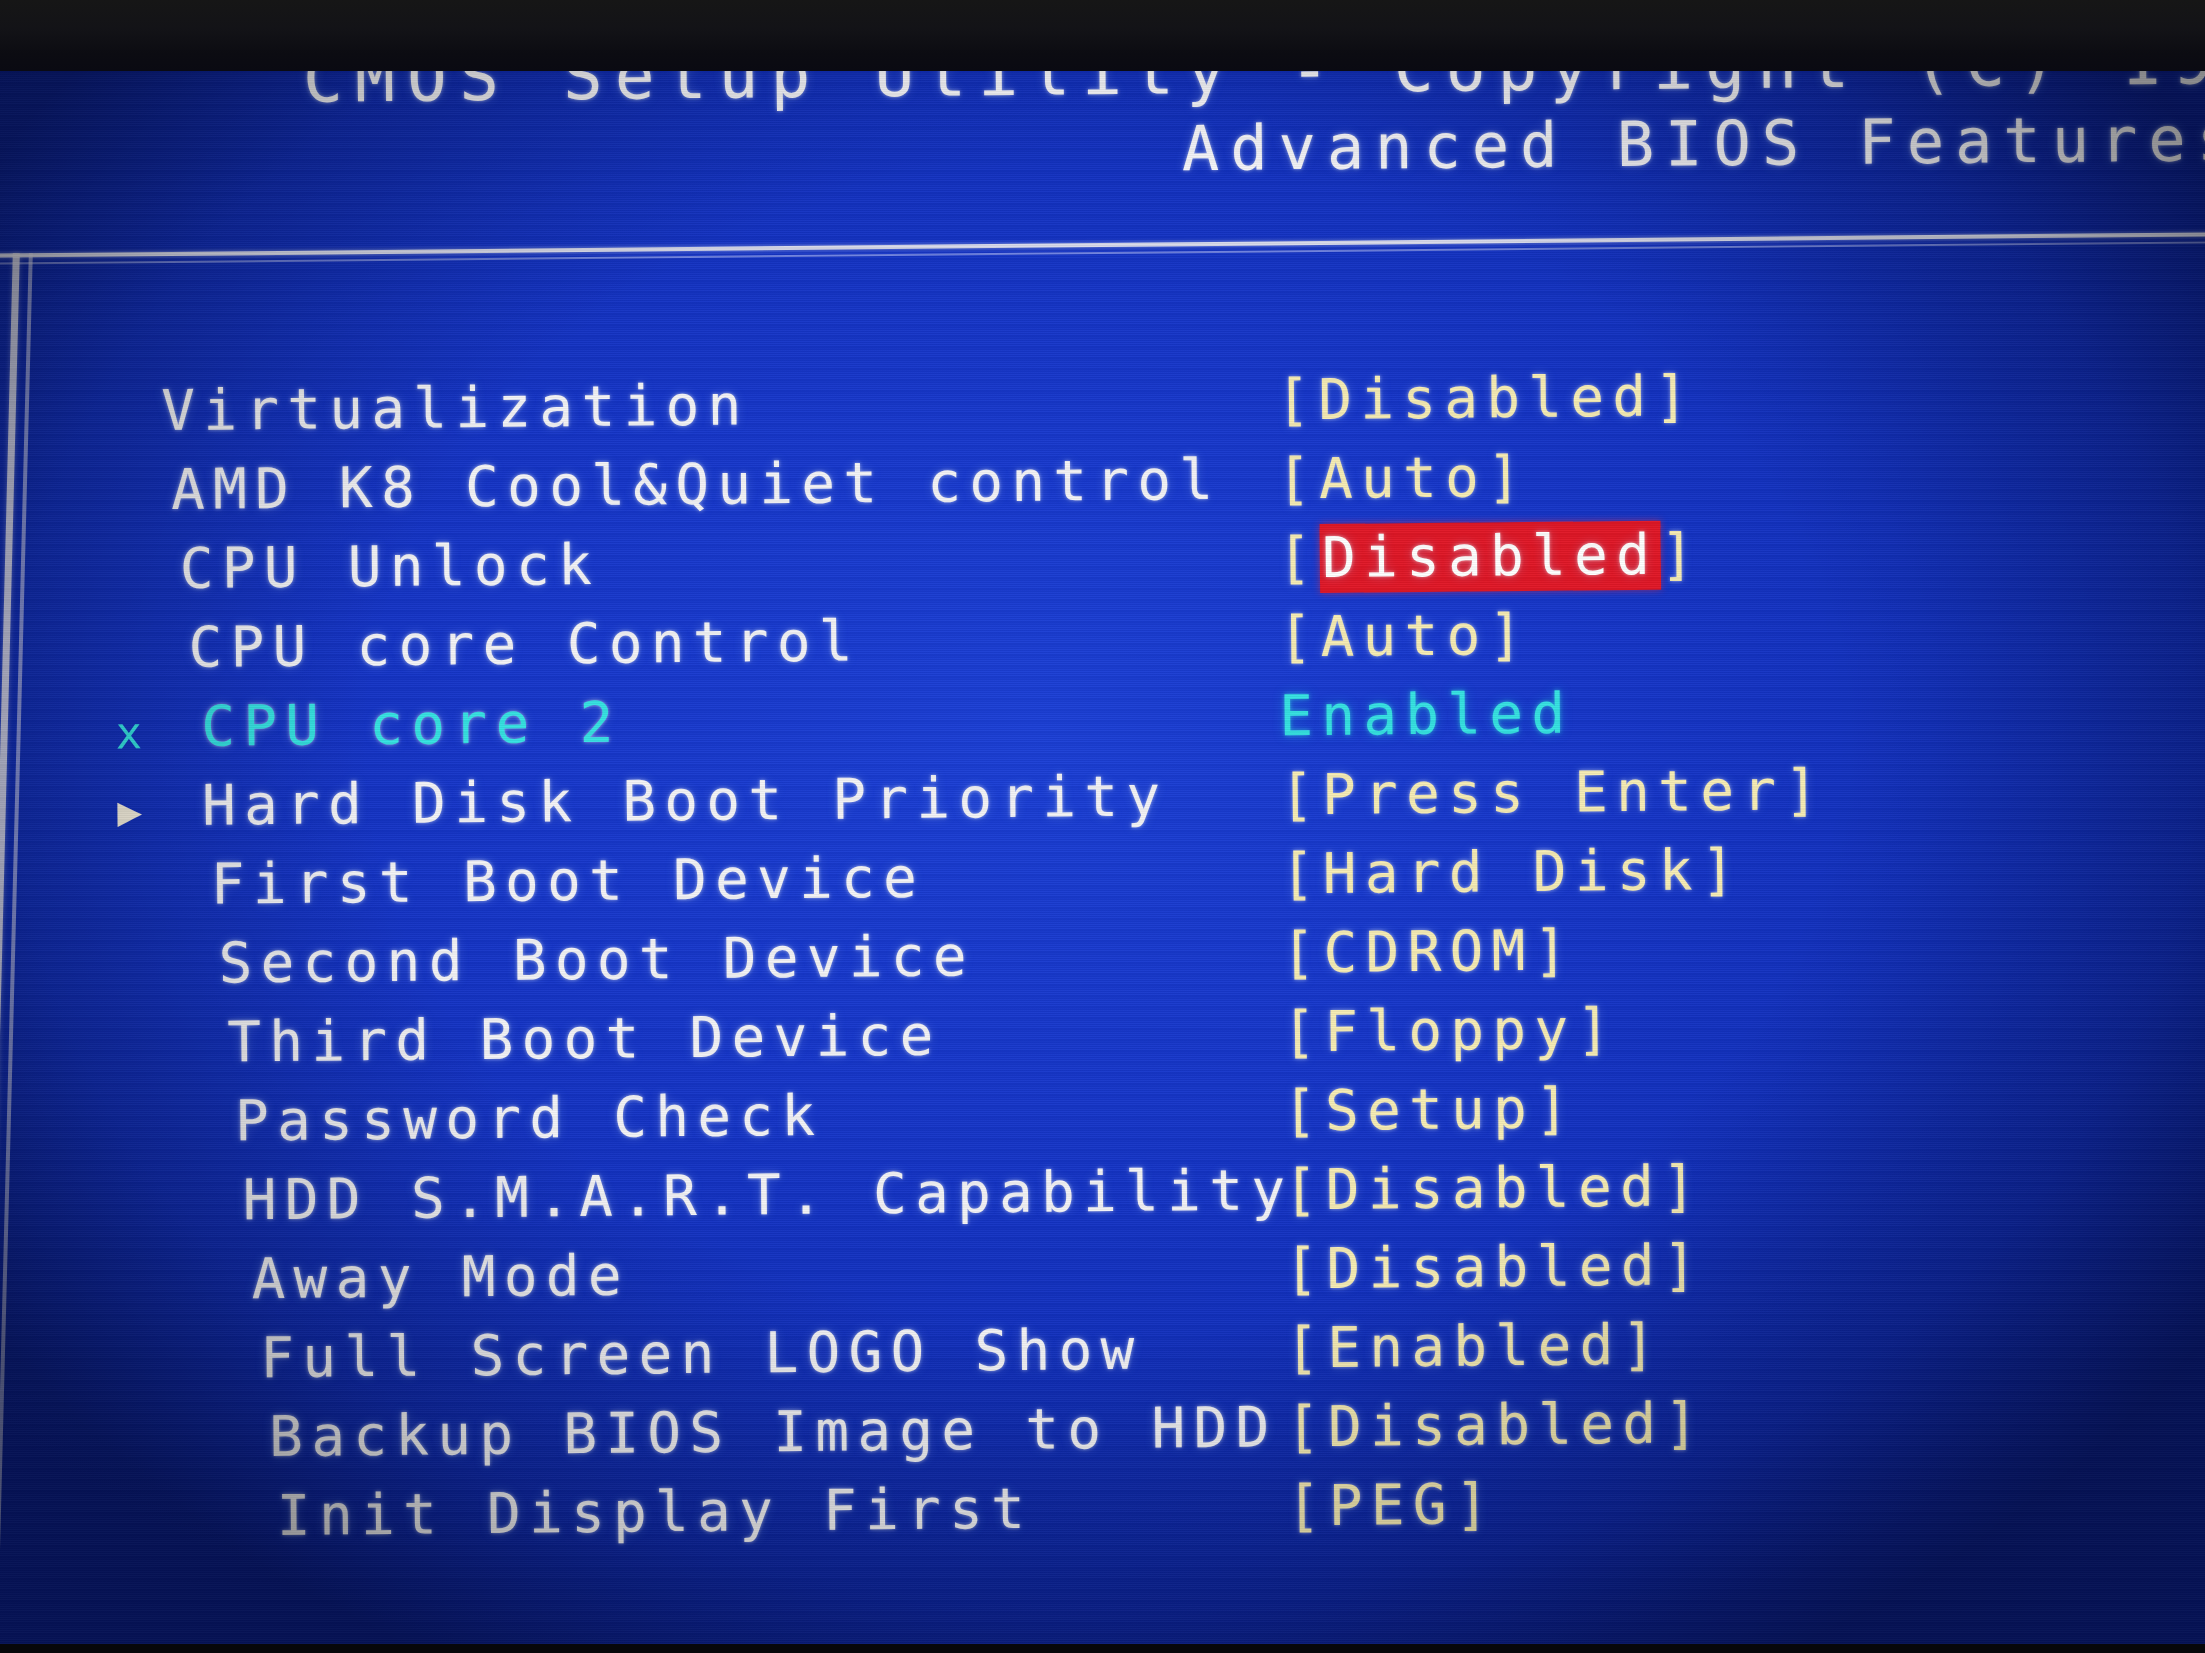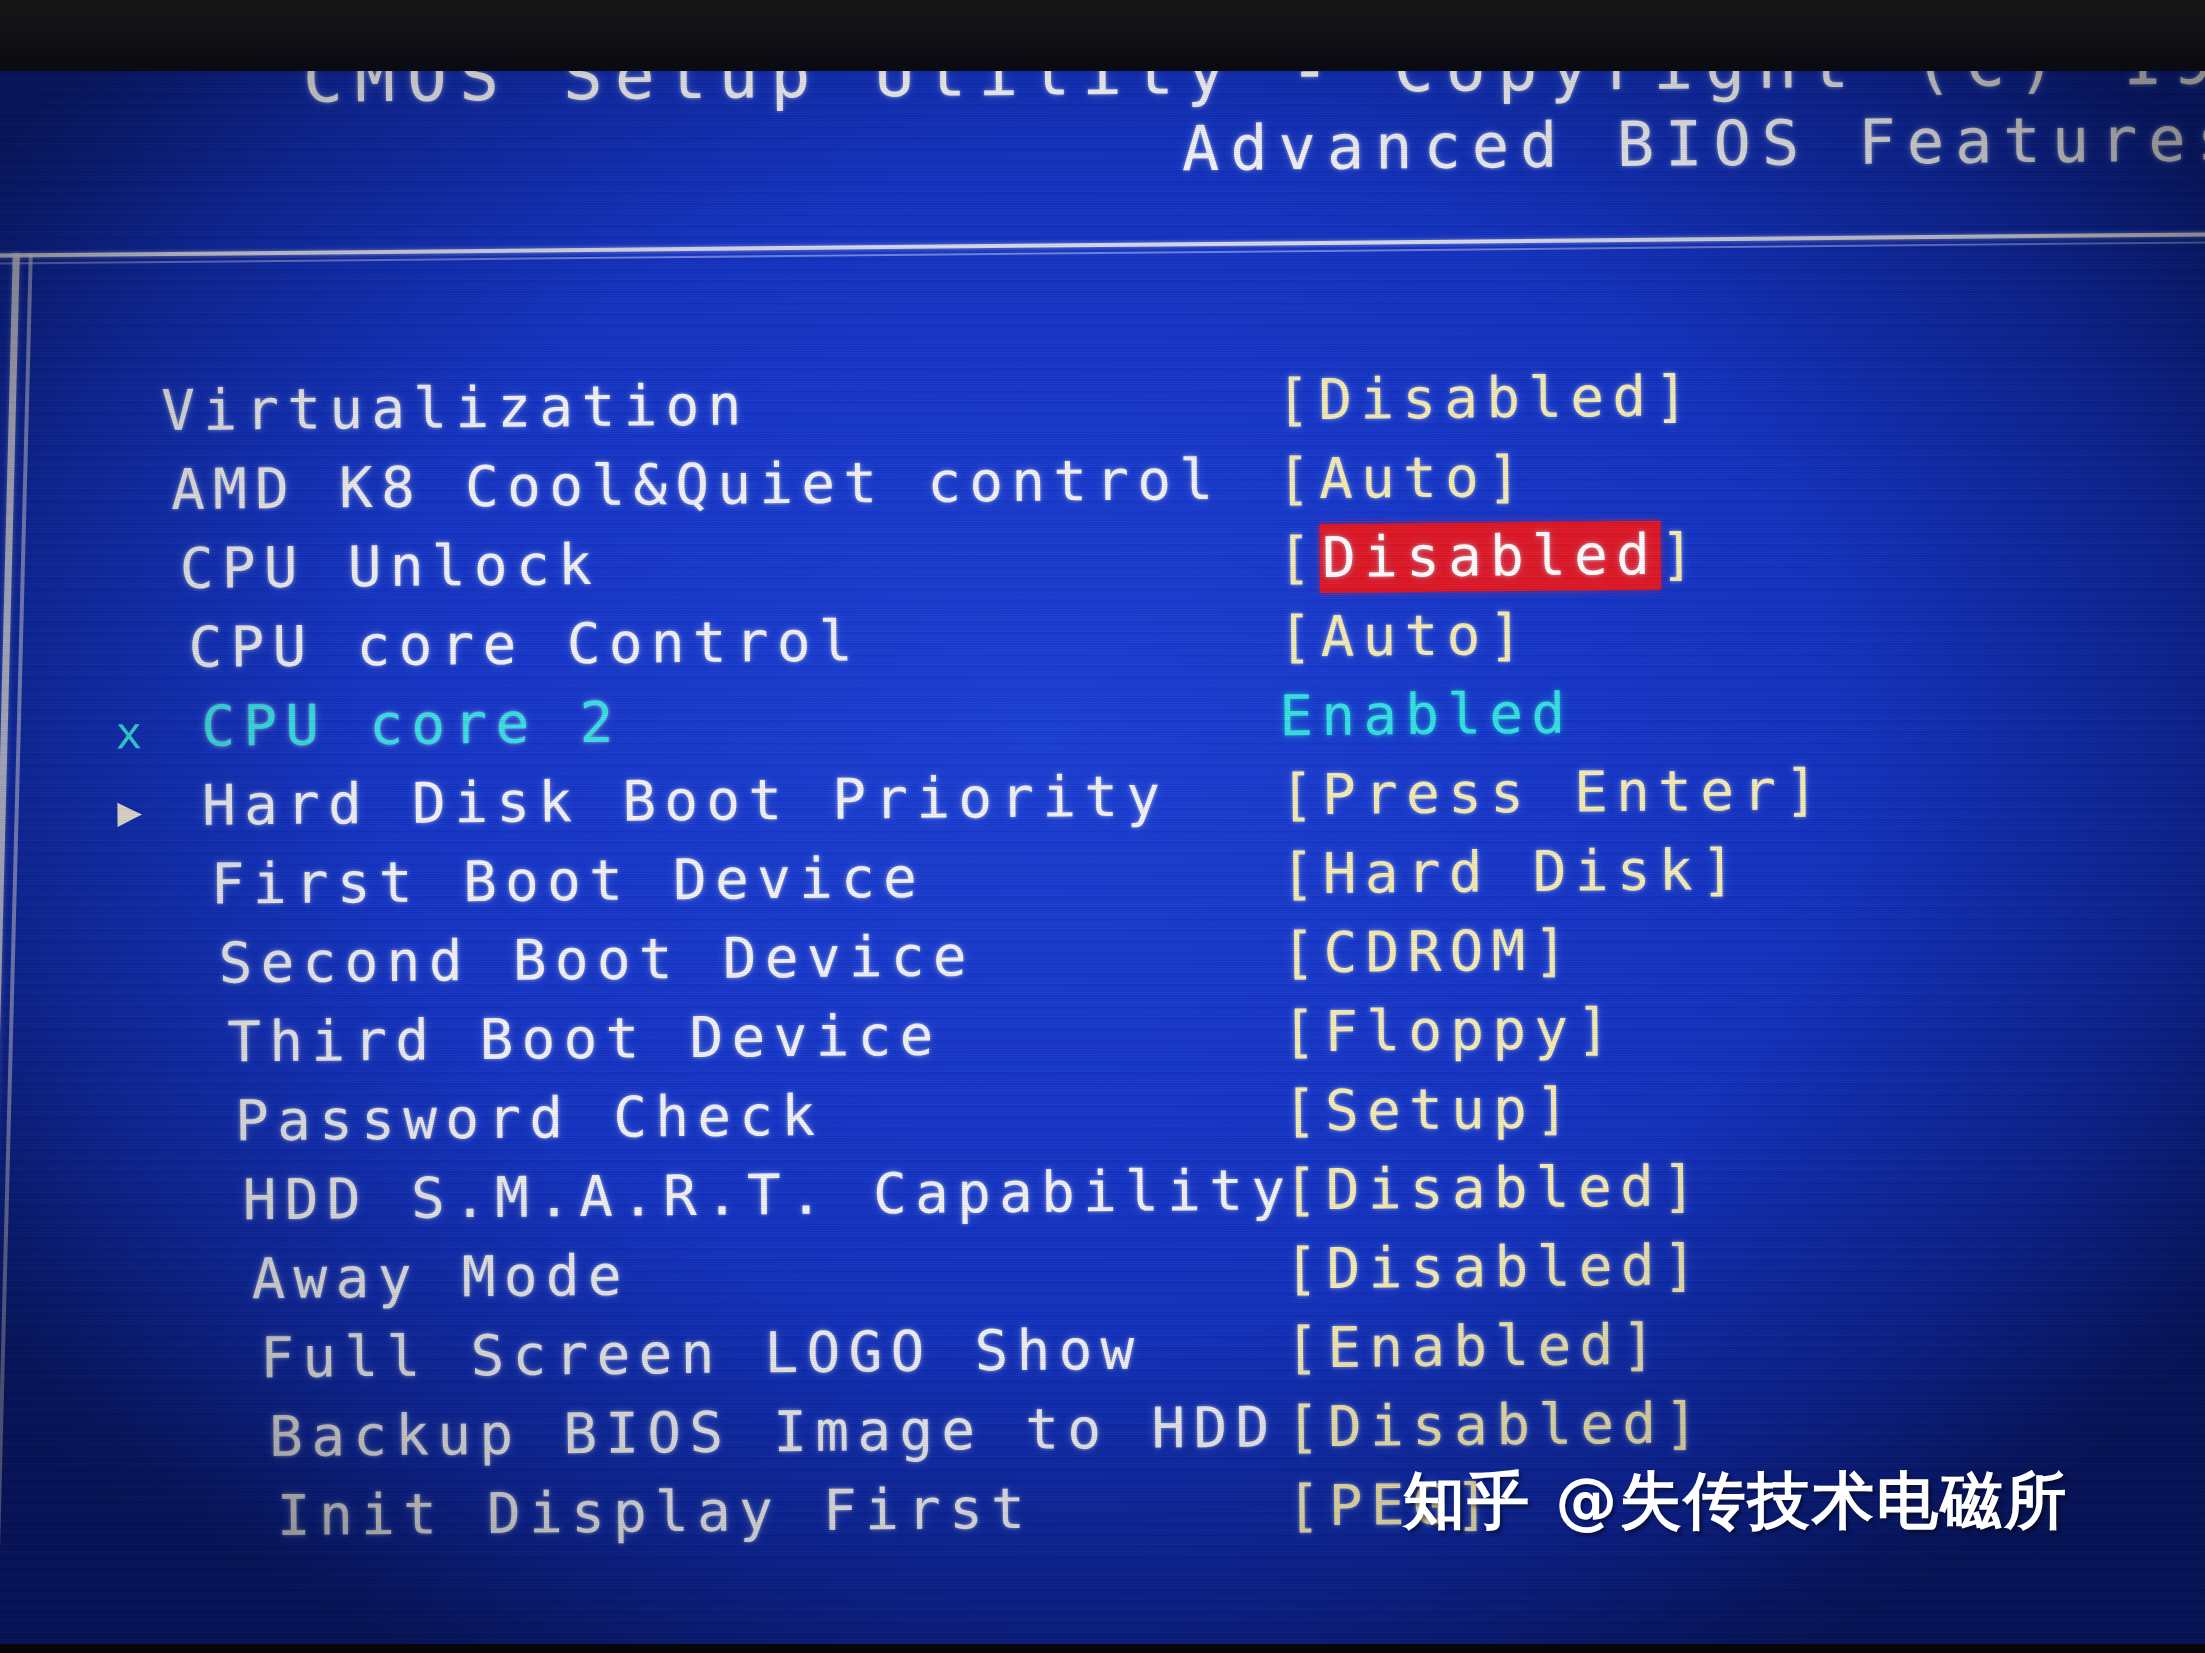--- a/index.html
+++ b/index.html
@@ -328,15 +328,14 @@
         </div>
       </div>
 
   </div>
 
   <div class="scanlines"></div>
   <div class="vignette"></div>
   <div class="bezel-top"></div>
   <div class="bezel-bottom"></div>
 
-  <div class="watermark">知乎 @失传技术电磁所</div>
 </div>
 
 
 </body></html>

